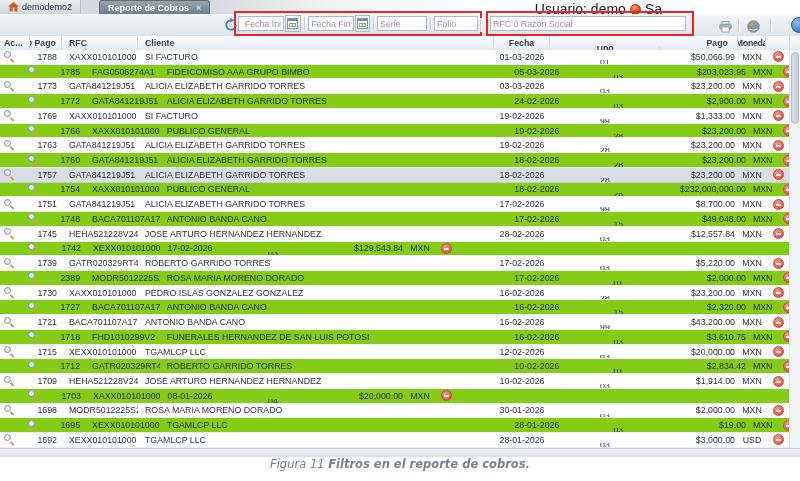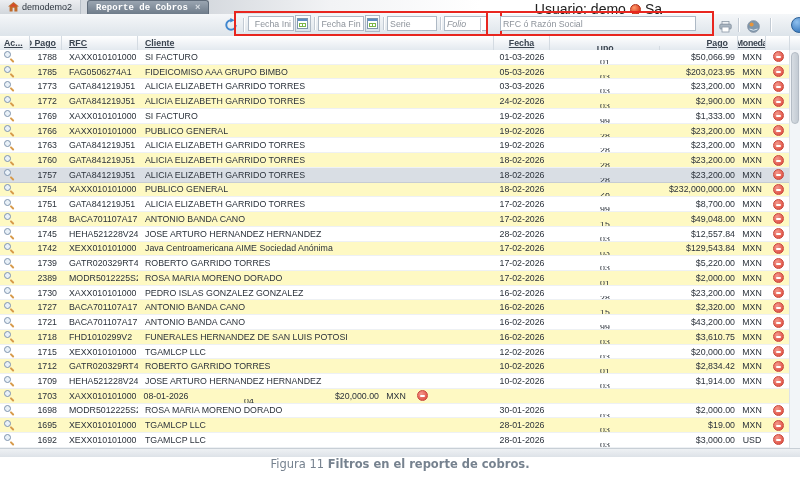--- a/index.html
+++ b/index.html
@@ -6,62 +6,62 @@
   .screen{position:relative;width:800px;height:481px;background:#fff;overflow:hidden;
           font-family:"Liberation Sans",sans-serif;-webkit-font-smoothing:antialiased;}
 
   
   .tabbar{position:absolute;left:0;top:0;width:664px;height:14px;
           background:linear-gradient(to right,#d6dadf 0,#d6dadf 210px,#f2f3f5 330px,#ffffff 480px);
           border-bottom:1px solid #c6ccd3;display:flex;align-items:stretch;}
   .tab{display:flex;align-items:center;gap:3px;padding:0 8px;font-size:9px;cursor:pointer;}
   .tab-home{color:#2e3640;background:linear-gradient(#eceef1,#d2d7dc);border-right:1px solid #b9c0c8;}
   .tab-active{color:#fff;font-weight:bold;background:linear-gradient(#9aa5b1,#6f7c8a);
-              border-radius:3px 3px 0 0;border:1px solid #5f6b79;border-bottom:none;margin-left:6px;font-family:Liberation Mono, monospace;}
+              border-radius:3px 3px 0 0;border:1px solid #5f6b79;border-bottom:none;margin-left:18px;}
   .tab-close{color:#d9dee4;font-weight:bold;font-size:9px;margin-left:4px;cursor:pointer;}
   .user-area{position:absolute;right:2px;top:1px;display:flex;align-items:center;gap:4px;
              font-size:14px;color:#222;white-space:nowrap;}
   .salir-icon{width:9px;height:9px;border-radius:50%;display:inline-block;
               background:radial-gradient(circle at 35% 30%,#ff9a6b,#d93b1f 75%);border:1px solid #b02d14;}
 
   
   .toolbar{position:absolute;left:0;top:14px;width:800px;height:22px;
            background:linear-gradient(#f5f7f9,#dde4ea);border-bottom:1px solid #c2cad3;}
   .tsep{position:absolute;top:4px;width:1px;height:14px;background:#c3cbd4;box-shadow:1px 0 0 #fff;}
   .refresh-wrap{position:absolute;left:224px;top:4px;width:15px;height:15px;cursor:pointer;}
   .red-box{position:absolute;top:-3px;height:21px;border:2px solid #e8261f;display:flex;
-           align-items:center;padding:0 12px;gap:0;background:transparent;}
+           align-items:center;padding:0 2px;gap:0;background:transparent;}
   .red-box .fsep{width:1px;height:13px;background:#c3cbd4;box-shadow:1px 0 0 #fff;margin:0 3px;}
   .flt{height:15px;border:1px solid #aeb9c5;background:#fff;font-family:"Liberation Sans",sans-serif;
        font-size:8.8px;color:#555;padding:0 2px;box-sizing:border-box;outline:none;}
   .flt::placeholder{color:#8d939b;opacity:1;}
   .flt.date{width:46px;text-align:right;}
   .flt.serie{width:50px;}
-  .flt.folio{width:44px;font-style:italic;}
+  .flt.folio{width:44px;}
   .flt.rfc{width:196px;text-align:left;}
   .cal-btn{width:15px;height:15px;margin-left:1px;border:1px solid #aeb9c5;cursor:pointer;
            background:linear-gradient(#fdfefe,#dbe4ec);display:flex;align-items:center;justify-content:center;}
   .cal-glyph{position:relative;width:9px;height:9px;border:1px solid #7e97ad;background:#fff;}
   .cal-glyph::before{content:"";position:absolute;left:0;right:0;top:0;height:2px;background:#5d8fc4;}
   .cal-glyph::after{content:"";position:absolute;left:1px;right:1px;top:4px;bottom:1px;
       background:repeating-linear-gradient(to right,#79b648 0 1px,transparent 1px 3px),
                  repeating-linear-gradient(to bottom,#79b648 0 1px,transparent 1px 3px);}
   .ticon{position:absolute;top:5px;cursor:pointer;}
   .partial-icon{position:absolute;right:-7px;top:3px;width:14px;height:14px;border-radius:50%;
                 background:radial-gradient(circle at 35% 30%,#8fc0ee,#3c7cc0 75%);border:1px solid #2d6196;}
 
   
   .grid-header{position:absolute;left:0;top:36px;width:800px;height:14px;display:flex;
                background:linear-gradient(#ffffff,#e3e9ef);border-bottom:1px solid #c8d0d8;
-               font-size:8.8px;font-weight:bold;color:#3a4450;text-decoration:underline;}
+               font-size:8.8px;font-weight:bold;color:#3a4450;}
   .grid-header .c{border-right:1px solid #d4dbe2;display:flex;align-items:center;}
   .grid-body{position:absolute;left:0;top:50px;width:800px;}
   .row{display:flex;height:14.74px;box-sizing:border-box;border-bottom:1px solid #eef1f4;
        background:#fff;font-size:8.8px;color:#2b323b;cursor:default;}
-  .row.alt{background:#fef9c3;}
+  .row.alt{background:#84cc16;padding-left:24px;}
   .row.selected{background:#d9dee4;border-bottom:1px solid #c6ccd3;}
   .c{box-sizing:border-box;display:flex;align-items:center;overflow:hidden;white-space:nowrap;}
   .c.ac{width:30px;padding-left:4px;}
   .c.id{width:32px;justify-content:flex-end;padding-right:5px;}
   .c.rfc{width:76px;padding-left:7px;}
   .c.cliente{width:356px;padding-left:7px;}
   .c.fecha{width:56px;justify-content:center;}
   .c.tipo{width:110px;justify-content:center;margin-top:10px;}
   .c.pago{width:78px;justify-content:flex-end;padding-right:3px;}
   .c.moneda{width:28px;justify-content:center;}
@@ -83,21 +83,21 @@
   
   .grid-footer{position:absolute;left:0;top:448px;width:800px;height:8px;
                background:linear-gradient(#eef1f4,#dde2e8);border-top:1px solid #c8cfd6;}
   .vscroll{position:absolute;right:0;top:50px;width:10px;height:398px;background:#f2f5f8;
            border-left:1px solid #dde2e8;}
   .vthumb{position:absolute;left:1px;right:1px;top:2px;height:70px;border-radius:4px;
           background:linear-gradient(to right,#d6dce2,#c3cbd3);border:1px solid #b4bcc5;}
 
   
   .caption{position:absolute;left:0;top:457px;width:800px;text-align:center;
-           font-size:11.5px;color:#76828f;font-family:"DejaVu Sans",sans-serif;}
+           font-style:italic;font-size:11.5px;color:#76828f;font-family:"DejaVu Sans",sans-serif;}
   .cap-text{font-weight:bold;}
 </style>
 </head>
 <body>
 
 <div class="screen">
 
   <div class="tabbar">
     <div class="tab tab-home">
       <svg width="11" height="10" viewBox="0 0 12 11">
@@ -388,21 +388,20 @@
       <span class="minus"></span>
     </div>
   </div>
 
   <div class="row alt">
     <div class="c ac">
       <span class="mag"></span>
     </div>
     <div class="c id">1742</div>
     <div class="c rfc">XEXX010101000</div>
-    <div class="c cliente">Java Centroamericana AIME Sociedad Anónima</div>
     <div class="c fecha">17-02-2026</div>
     <div class="c tipo">03</div>
     <div class="c pago">$129,543.84</div>
     <div class="c moneda">MXN</div>
     <div class="c act">
       <span class="minus"></span>
     </div>
   </div>
 
   <div class="row">

